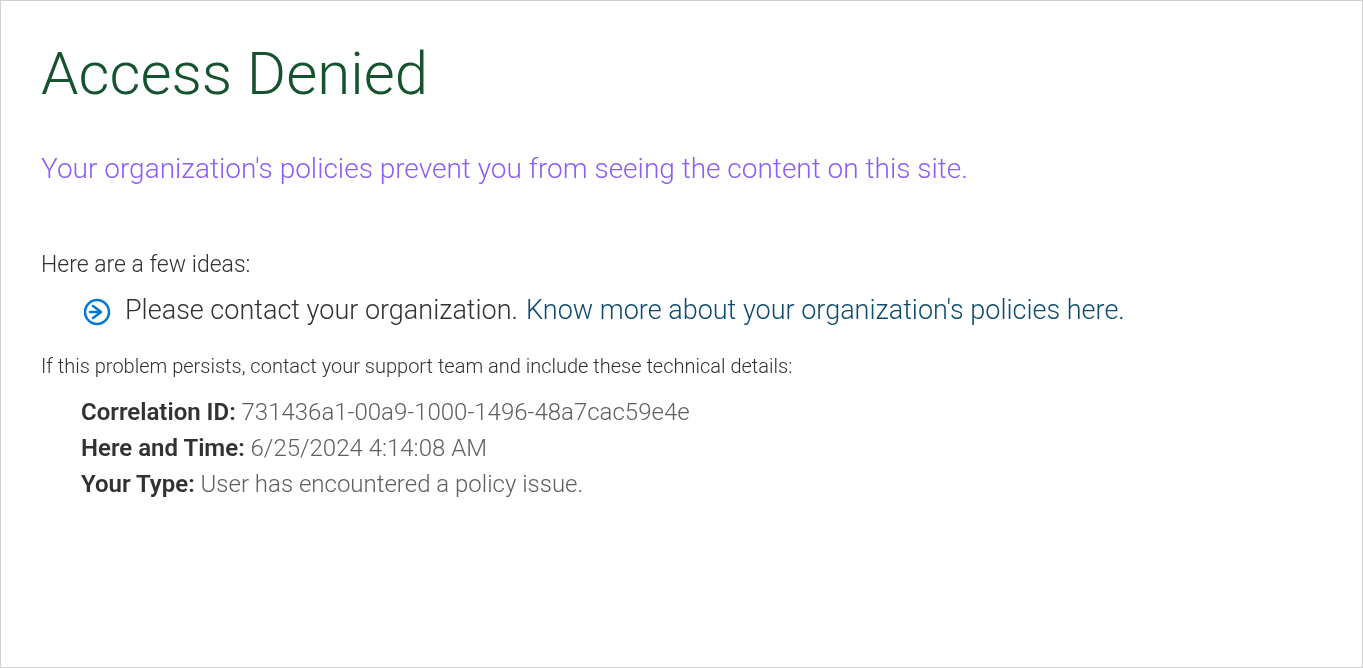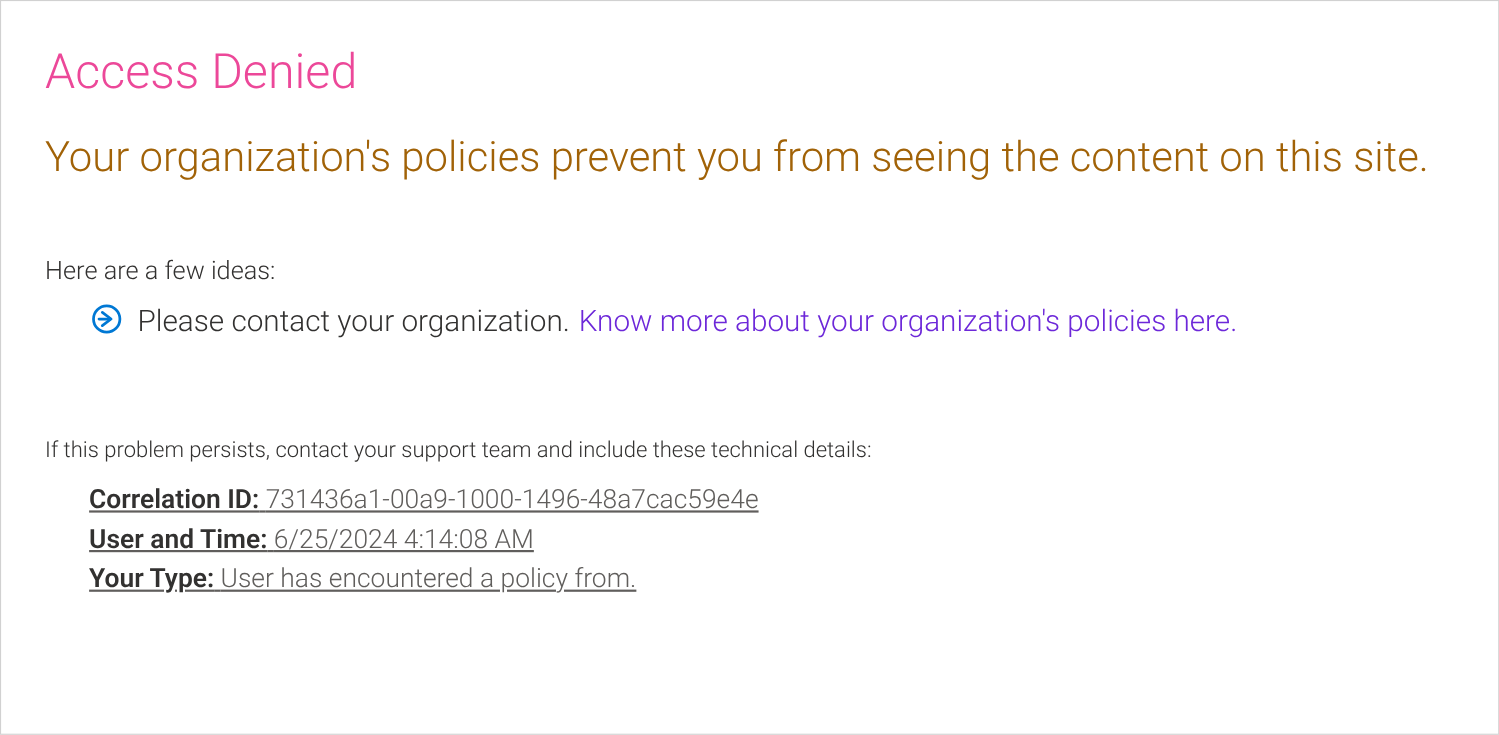--- a/index.html
+++ b/index.html
@@ -11,77 +11,76 @@
       font-family: "Segoe UI", -apple-system, BlinkMacSystemFont, Roboto, "Helvetica Neue", sans-serif;
       background: #ffffff;
       width: 1363px;
       height: 668px;
       border: 1px solid #d1d1d1;
       padding: 40px 40px 40px 40px;
       color: #323130;
       font-weight: 300;
     }
     .title {
-      font-size: 44px;
+      font-size: 60px;
       font-weight: 300;
-      color: #ec4899;
-      margin-bottom: 30px;
+      color: #14532d;
+      margin-bottom: 44px;
       line-height: 1.1;
     }
     .subtitle {
-      font-size: 38px;
+      font-size: 28px;
       font-weight: 300;
-      color: #a16207;
+      color: #8b5cf6;
       margin-bottom: 64px;
       line-height: 1.3;
     }
     .ideas-heading {
       font-size: 23px;
       font-weight: 300;
       color: #323130;
       margin-bottom: 16px;
     }
     .idea-row {
       display: flex;
-      align-items: flex-start;
+      align-items: flex-end;
       margin-left: 42px;
-      margin-bottom: 88px;
+      margin-bottom: 28px;
       font-size: 27px;
       font-weight: 300;
     }
     .arrow-icon {
       width: 28px;
       height: 28px;
       margin-right: 14px;
       flex-shrink: 0;
     }
     .idea-text {
       color: #323130;
       margin-right: 8px;
     }
     .idea-link {
-      color: #6d28d9;
+      color: #0c4a6e;
       text-decoration: none;
       cursor: pointer;
     }
     .support-text {
       font-size: 20px;
       font-weight: 300;
       color: #323130;
       margin-bottom: 16px;
     }
     .details {
       margin-left: 40px;
     }
     .detail-row {
       font-size: 24px;
       color: #605e5c;
       line-height: 1.5;
       font-weight: 300;
-      text-decoration: underline;
     }
     .detail-label {
       font-weight: 600;
       color: #323130;
     }
   </style>
 </head>
 <body>
 
 <h1 class="title">Access Denied</h1>
@@ -103,20 +102,20 @@
 </div>
 
 <p class="support-text">If this problem persists, contact your support team and include these technical details:</p>
 
 <div class="details">
   <div class="detail-row">
     <span class="detail-label">Correlation ID:</span>
     <span>731436a1-00a9-1000-1496-48a7cac59e4e</span>
   </div>
   <div class="detail-row">
-    <span class="detail-label">User and Time:</span>
+    <span class="detail-label">Here and Time:</span>
     <span>6/25/2024 4:14:08 AM</span>
   </div>
   <div class="detail-row">
     <span class="detail-label">Your Type:</span>
-    <span>User has encountered a policy from.</span>
+    <span>User has encountered a policy issue.</span>
   </div>
 </div>
 
 </body></html>

